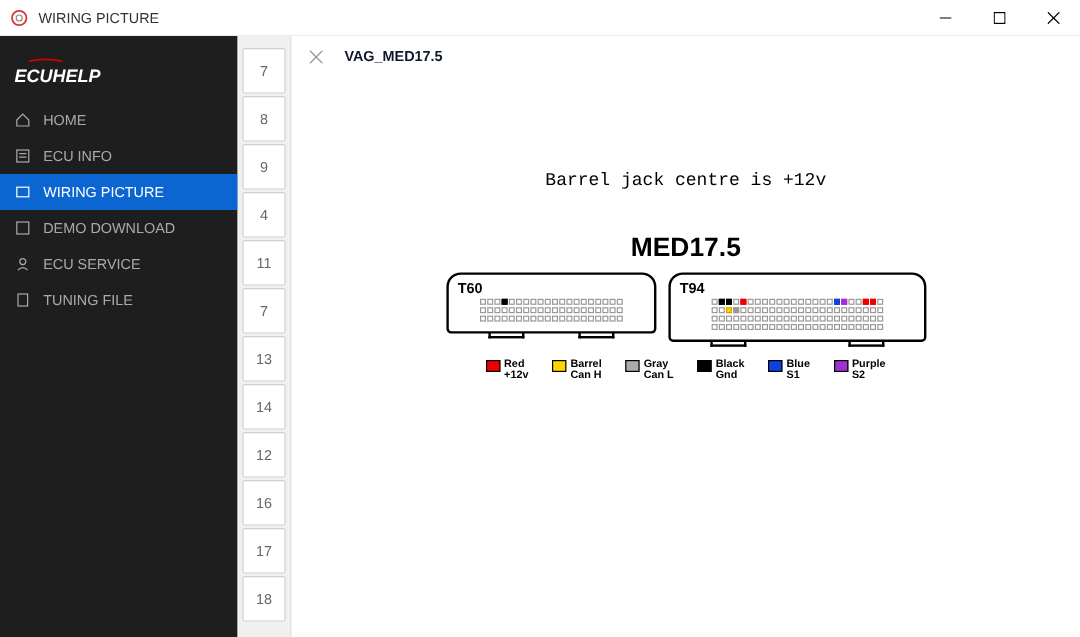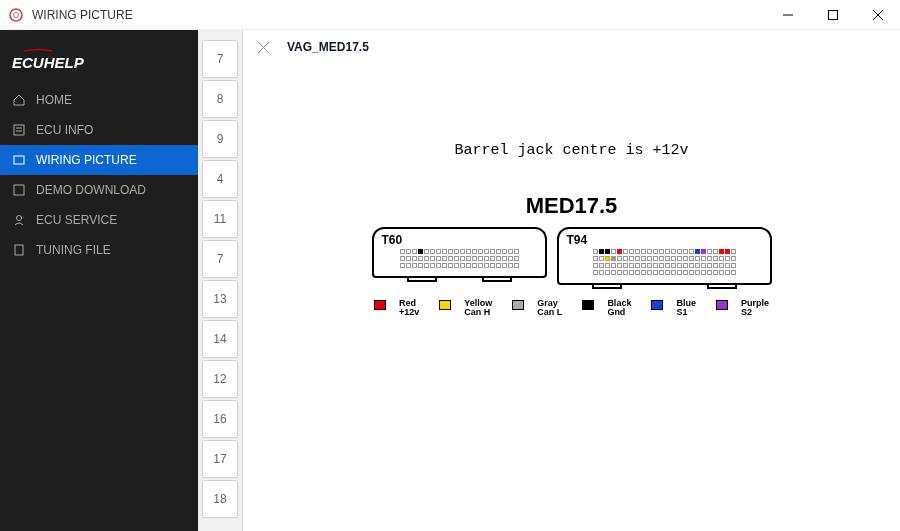--- a/index.html
+++ b/index.html
@@ -41,21 +41,21 @@
 .pin.red{background:#e00;border-color:#e00;}
 .pin.yellow{background:#ffd500;border-color:#cca800;}
 .pin.gray{background:#999;border-color:#999;}
 .pin.black{background:#000;border-color:#000;}
 .pin.blue{background:#1040e0;border-color:#1040e0;}
 .pin.purple{background:#a030d0;border-color:#a030d0;}
 .connector-feet{display:flex;justify-content:space-between;padding:0 35px;margin-top:-2px;}
 .foot{width:30px;height:6px;border:2px solid #000;border-top:none;}
 
 .legend { display:flex; justify-content:center; gap:20px; margin-top:10px; font-size:9px;}
-.legend-item{ display:flex; align-items:flex-start; gap:13px;justify-content:flex-end;}
+.legend-item{ display:flex; align-items:flex-start; gap:3px;justify-content:flex-end;}
 .swatch{ width:12px; height:10px; border:1px solid #000; margin-top:1px;}
 .swatch.red{background:#e00;}
 .swatch.yellow{background:#ffd500;}
 .swatch.gray{background:#aaa;}
 .swatch.black{background:#000;}
 .swatch.blue{background:#1040e0;}
 .swatch.purple{background:#a030d0;}
 .legend-text{display:flex;flex-direction:column;line-height:9px;font-weight:bold;}
 </style>
 </head>
@@ -376,21 +376,21 @@
         <div class="legend-item">
             <div class="swatch red"></div>
             <div class="legend-text">
               <span>Red</span>
               <span>+12v</span>
             </div>
           </div>
         <div class="legend-item">
             <div class="swatch yellow"></div>
             <div class="legend-text">
-              <span>Yellow</span>
+              <span>Barrel</span>
               <span>Can H</span>
             </div>
           </div>
         <div class="legend-item">
             <div class="swatch gray"></div>
             <div class="legend-text">
               <span>Gray</span>
               <span>Can L</span>
             </div>
           </div>

